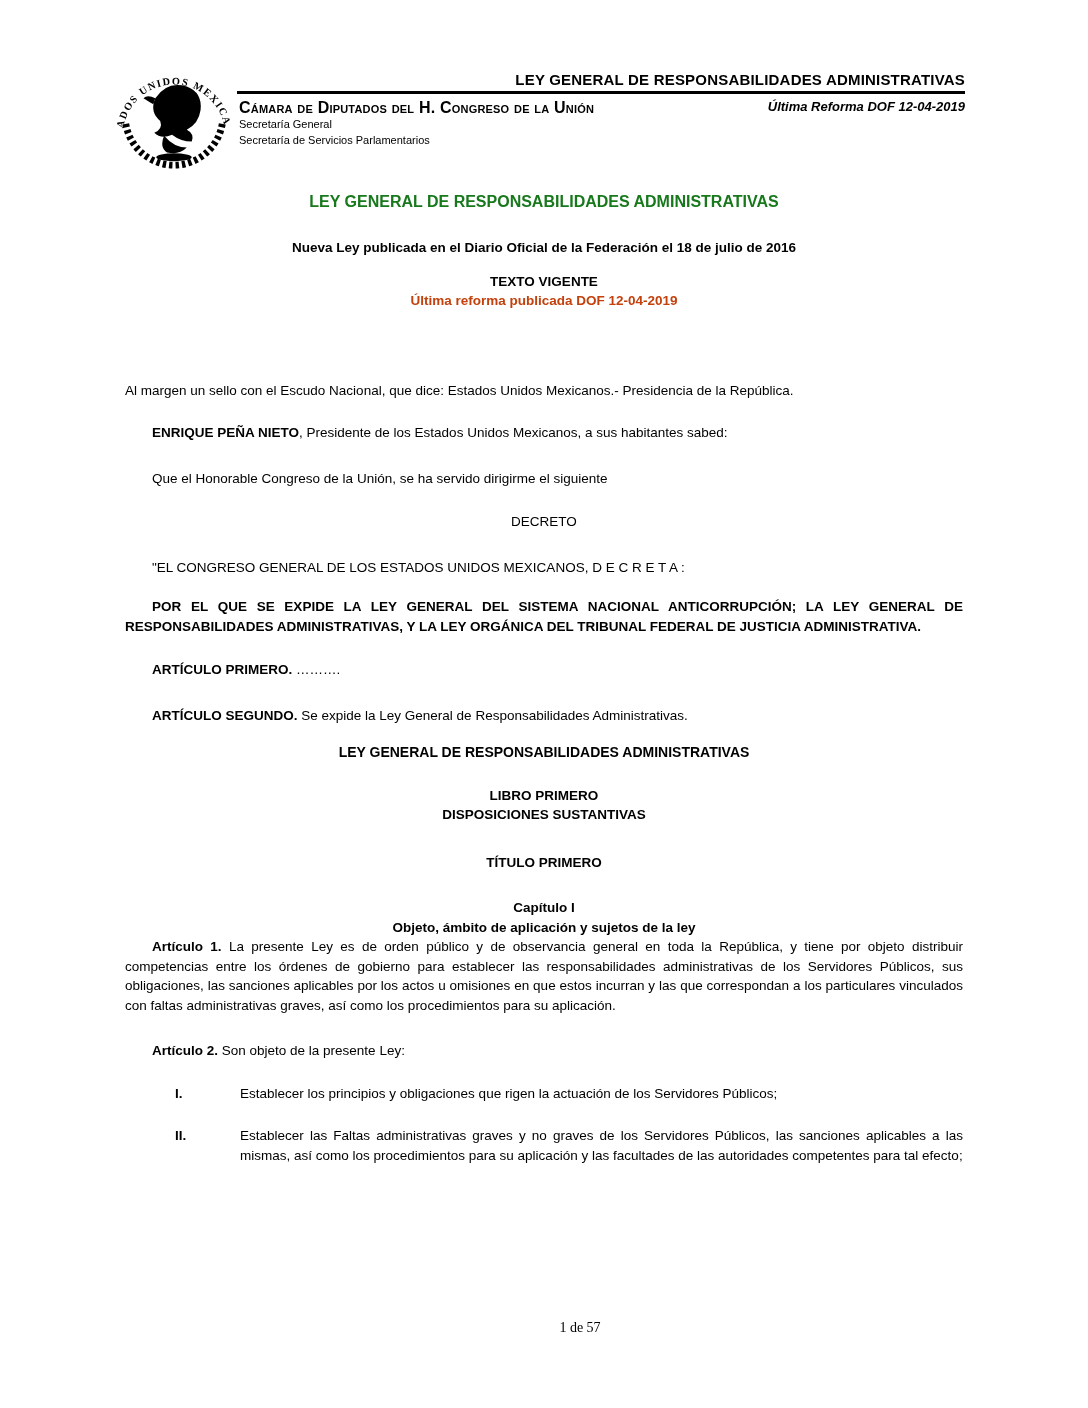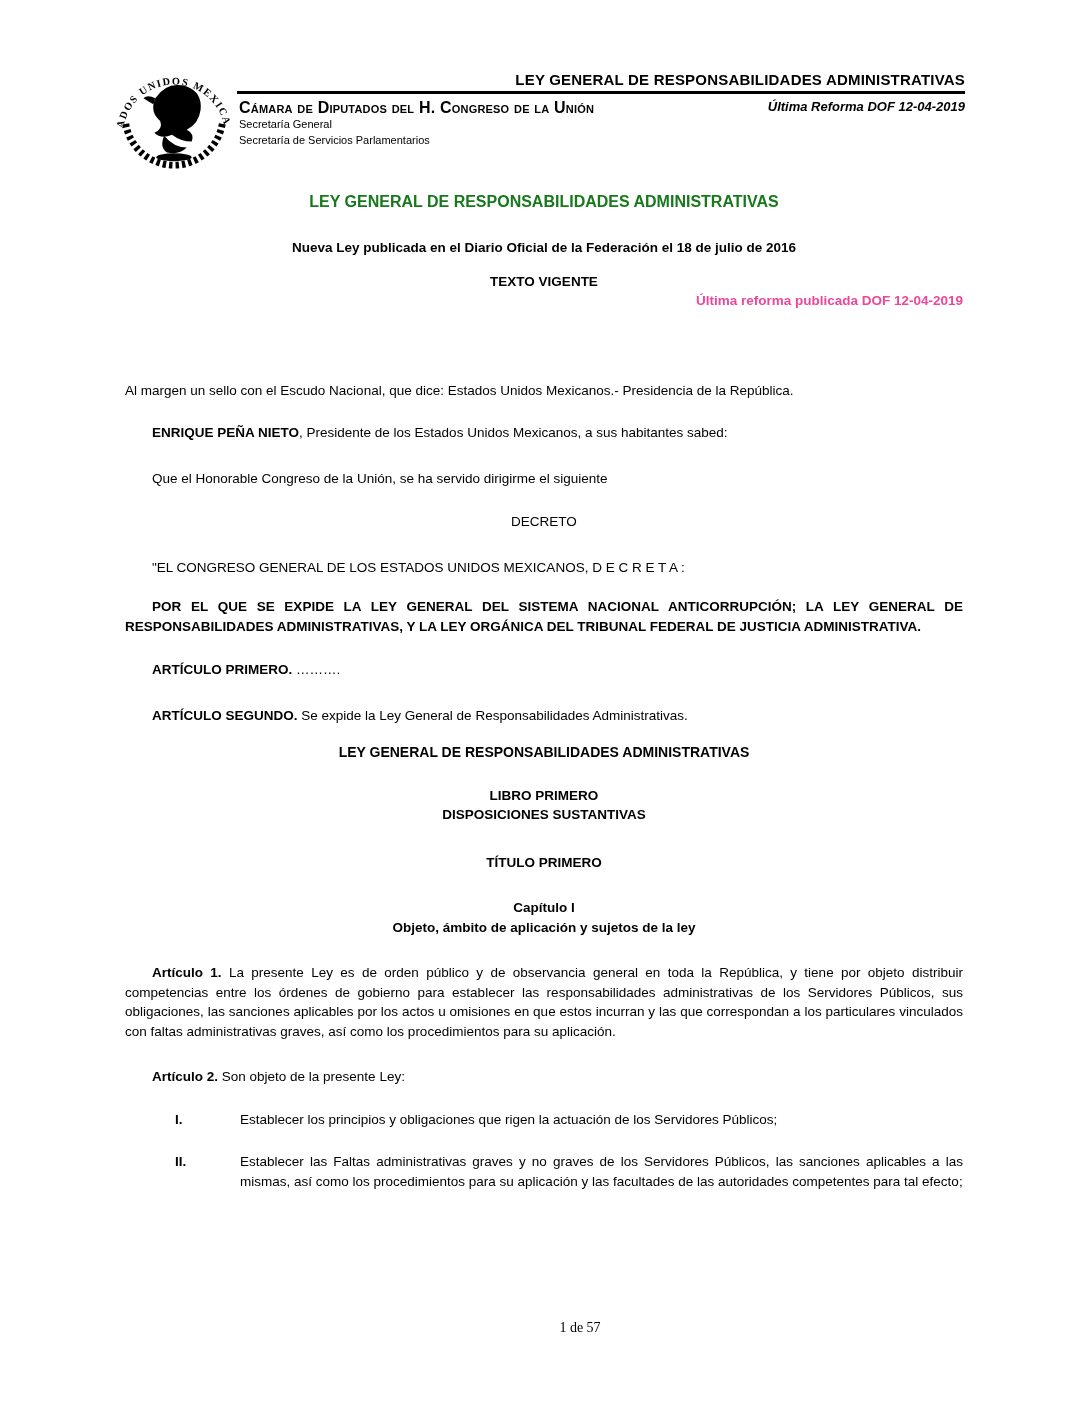--- a/index.html
+++ b/index.html
@@ -40,21 +40,21 @@
   .p-congress{margin-top:26px;}
   .h-decreto{margin-top:24px;font-weight:normal;}
   .p-decreta{margin-top:26px;}
   .p-expide{margin-top:20px;font-weight:bold;}
   .p-art1o{margin-top:24px;}
   .p-art2o{margin-top:26px;}
   .law-title-repeat{margin-top:18px;font-size:14px;font-weight:bold;}
   .h-libro{margin-top:23px;font-weight:bold;}
   .h-titulo{margin-top:28px;font-weight:bold;}
   .h-capitulo{margin-top:26px;font-weight:bold;}
-  .p-a1{margin-top:26px;}
+  .p-a1{}
   .p-a2{margin-top:26px;}
   .list-item{position:relative;padding-left:115px;text-align:justify;}
   .li-1{margin-top:23px;}
   .li-2{margin-top:23px;}
   .list-item .num{position:absolute;left:50px;top:0;font-weight:bold;}
   
   .footer{
     position:absolute;left:0;top:1320px;width:1088px;text-align:center;
     font-family:"Liberation Serif", serif;font-size:14px;padding-left:36px;
   }
@@ -91,21 +91,21 @@
     <div class="org1">Cámara de Diputados del H. Congreso de la Unión</div>
     <div class="org2">Secretaría General</div>
     <div class="org3">Secretaría de Servicios Parlamentarios</div>
   </div>
 
   <div class="content">
 
     <div class="law-title-green center" id="lawTitleGreen" style="color: rgb(23, 120, 28);">LEY GENERAL DE RESPONSABILIDADES ADMINISTRATIVAS</div>
     <div class="pub-note center">Nueva Ley publicada en el Diario Oficial de la Federación el 18 de julio de 2016</div>
     <div class="vigente center">TEXTO VIGENTE</div>
-    <div class="reform-red center" id="reformRed" style="color: #ec4899; text-align: right;">Última reforma publicada DOF 12-04-2019</div>
+    <div class="reform-red center" id="reformRed" style="color: #c2410c;">Última reforma publicada DOF 12-04-2019</div>
 
     <div class="p p-margin">Al margen un sello con el Escudo Nacional, que dice: Estados Unidos Mexicanos.- Presidencia de la República.</div>
 
     <div class="p ind p-president"><b>ENRIQUE PEÑA NIETO</b><span>, Presidente de los Estados Unidos Mexicanos, a sus habitantes sabed:</span></div>
 
     <div class="p ind p-congress">Que el Honorable Congreso de la Unión, se ha servido dirigirme el siguiente</div>
 
     <div class="h-decreto center">DECRETO</div>
 
     <div class="p ind p-decreta">"EL CONGRESO GENERAL DE LOS ESTADOS UNIDOS MEXICANOS, D E C R E T A :</div>

